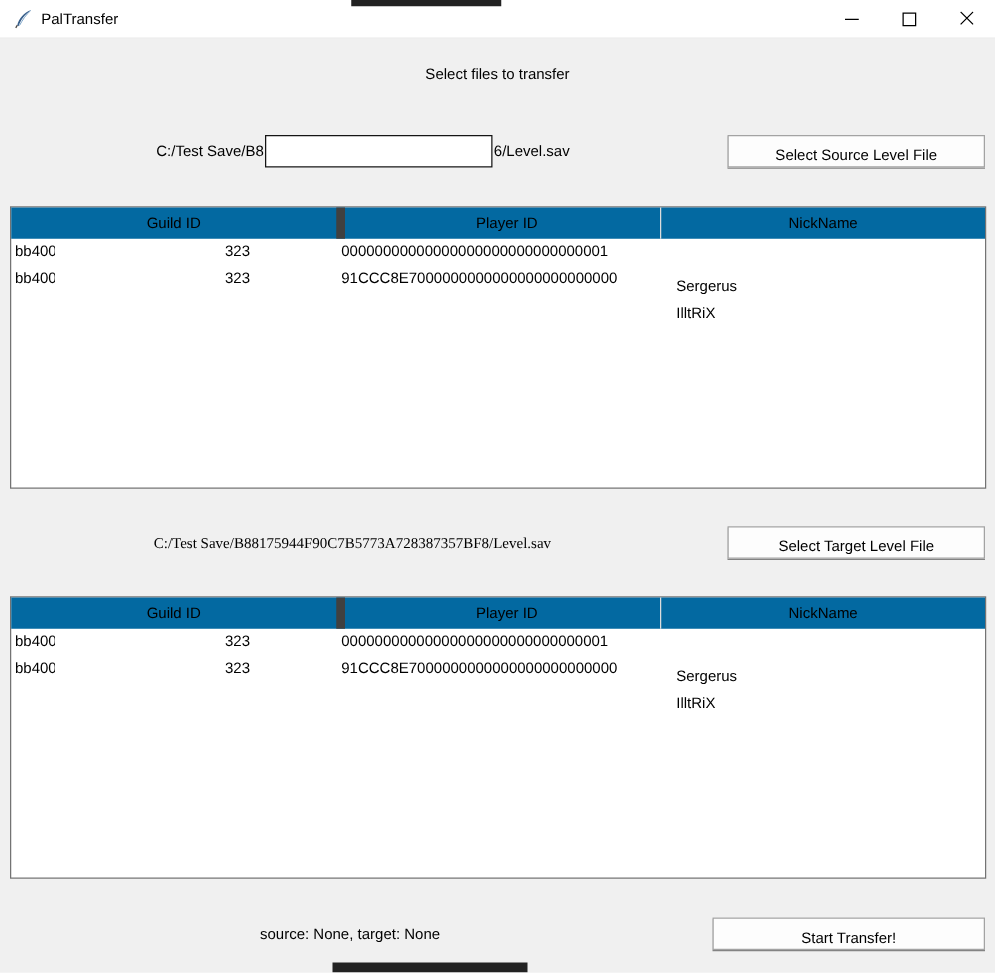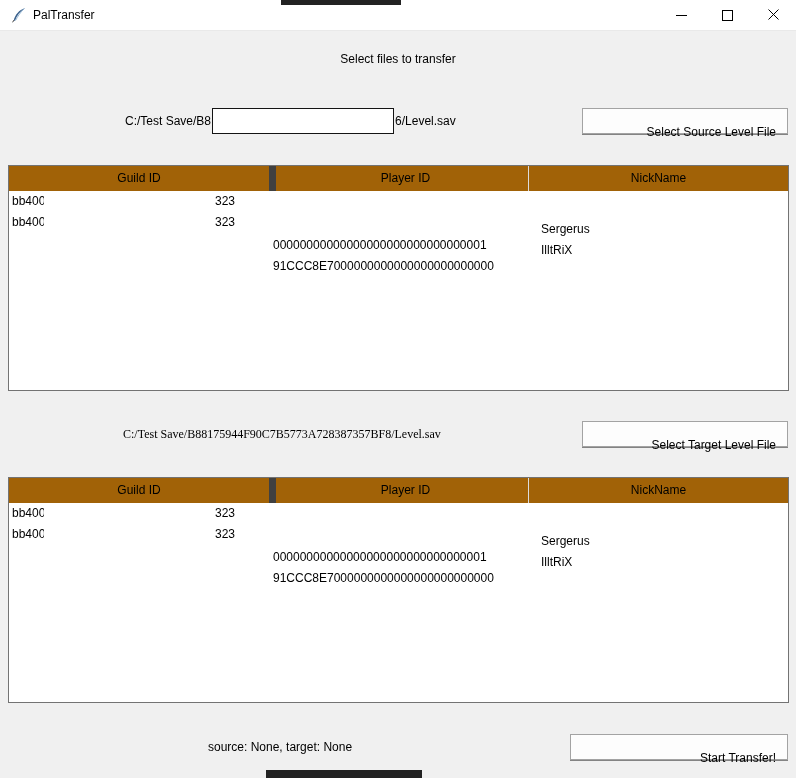--- a/index.html
+++ b/index.html
@@ -22,39 +22,39 @@
   
   .instruction{position:absolute;left:0;top:52px;width:100%;text-align:center;}
   .path-row-source{position:absolute;left:125px;top:108px;height:26px;display:flex;align-items:center;white-space:nowrap;text-align:center;}
   .redaction-box{width:180px;height:24px;background:#ffffff;border:1px solid #141414;margin:0 1px;}
   .target-path{position:absolute;left:123px;top:427px;white-space:nowrap;font-family:Liberation Serif, serif;}
   .status{position:absolute;left:208px;top:740px;white-space:nowrap;}
   
   .btn{
     position:absolute;background:#fdfdfd;border:1px solid #a3a3a3;
     box-shadow:0 1px 0 #838383;font-family:"Liberation Sans",sans-serif;
-    font-size:12px;color:#000;text-align:right;padding:11px;line-height:24px;cursor:default;
+    font-size:12px;color:#000;text-align:center;padding:3px;line-height:24px;cursor:default;
   }
   .btn-source{left:582px;top:108px;width:206px;height:26px;}
   .btn-target{left:582px;top:421px;width:206px;height:26px;}
   .btn-transfer{left:570px;top:734px;width:218px;height:26px;}
   
   .tree{position:absolute;left:8px;width:779px;height:224px;background:#ffffff;border:1px solid #737373;}
   .tree-source{top:165px;}
   .tree-target{top:477px;}
-  .tree-head{position:relative;height:25px;background:#a16207;}
+  .tree-head{position:relative;height:25px;background:#0369a1;}
   .th{position:absolute;top:0;height:25px;line-height:25px;text-align:center;overflow:hidden;white-space:nowrap;}
   .th-guild{left:0;width:260px;}
   .th-player{left:260px;width:259px;border-left:7px solid #404040;}
   .th-nick{left:519px;width:259px;border-left:1px solid #dcdcdc;}
   .tr{position:relative;height:21px;}
   .td{position:absolute;top:0;height:21px;line-height:21px;white-space:nowrap;}
   .td-tree{left:3px;width:32px;overflow:hidden;}
-  .td-guild{left:171px;width:55px;text-align:right;}
-  .td-player{left:264px;margin-top:44px;}
+  .td-guild{left:171px;width:55px;}
+  .td-player{left:264px;}
   .td-nick{left:532px;margin-top:28px;}
 </style>
 </head>
 <body>
 
 <div class="app">
 
   <div class="titlebar">
     <span class="app-icon">
       <svg width="16" height="16" viewBox="0 0 16 16">

